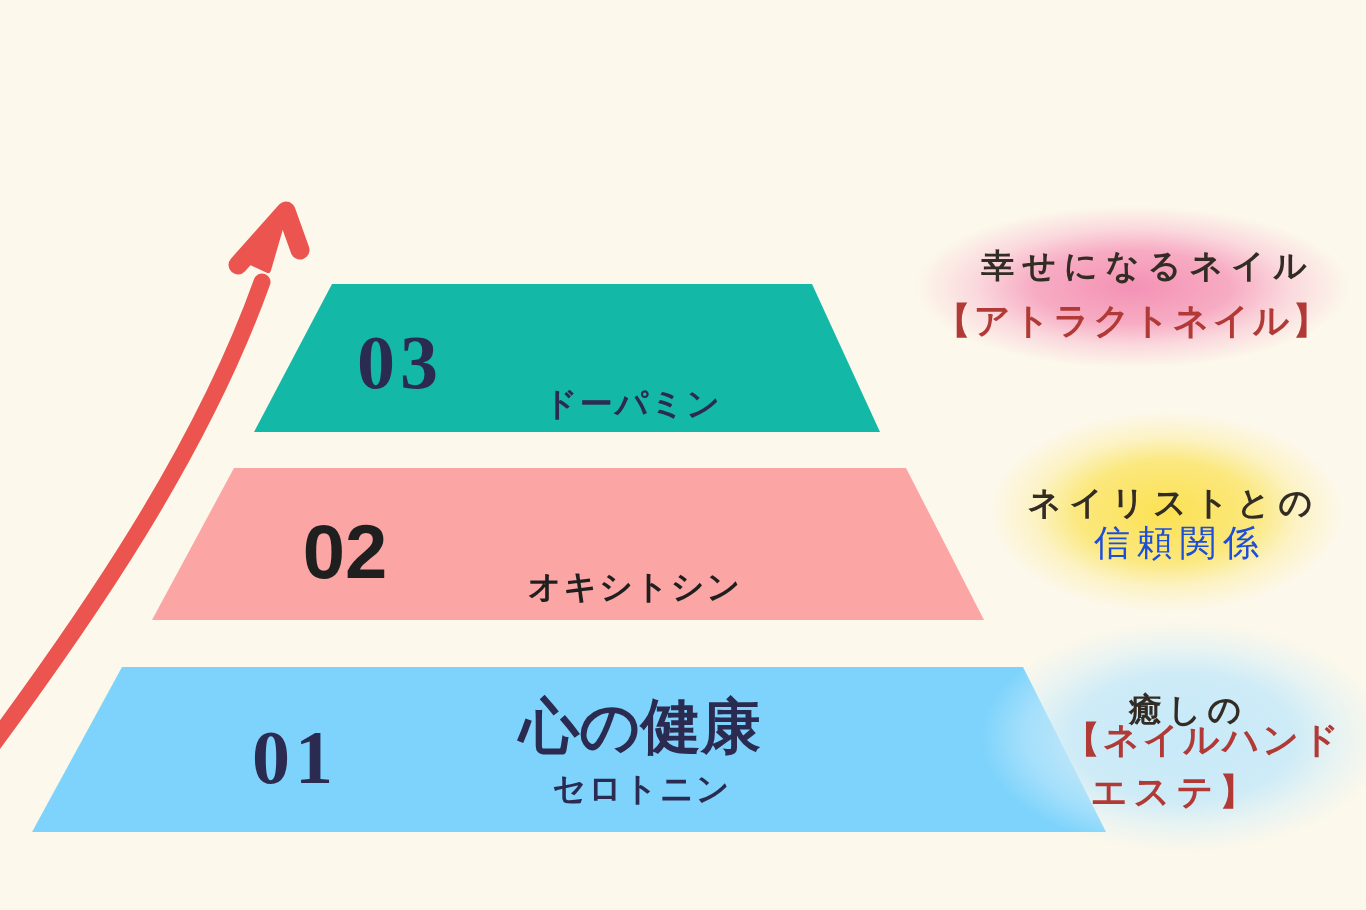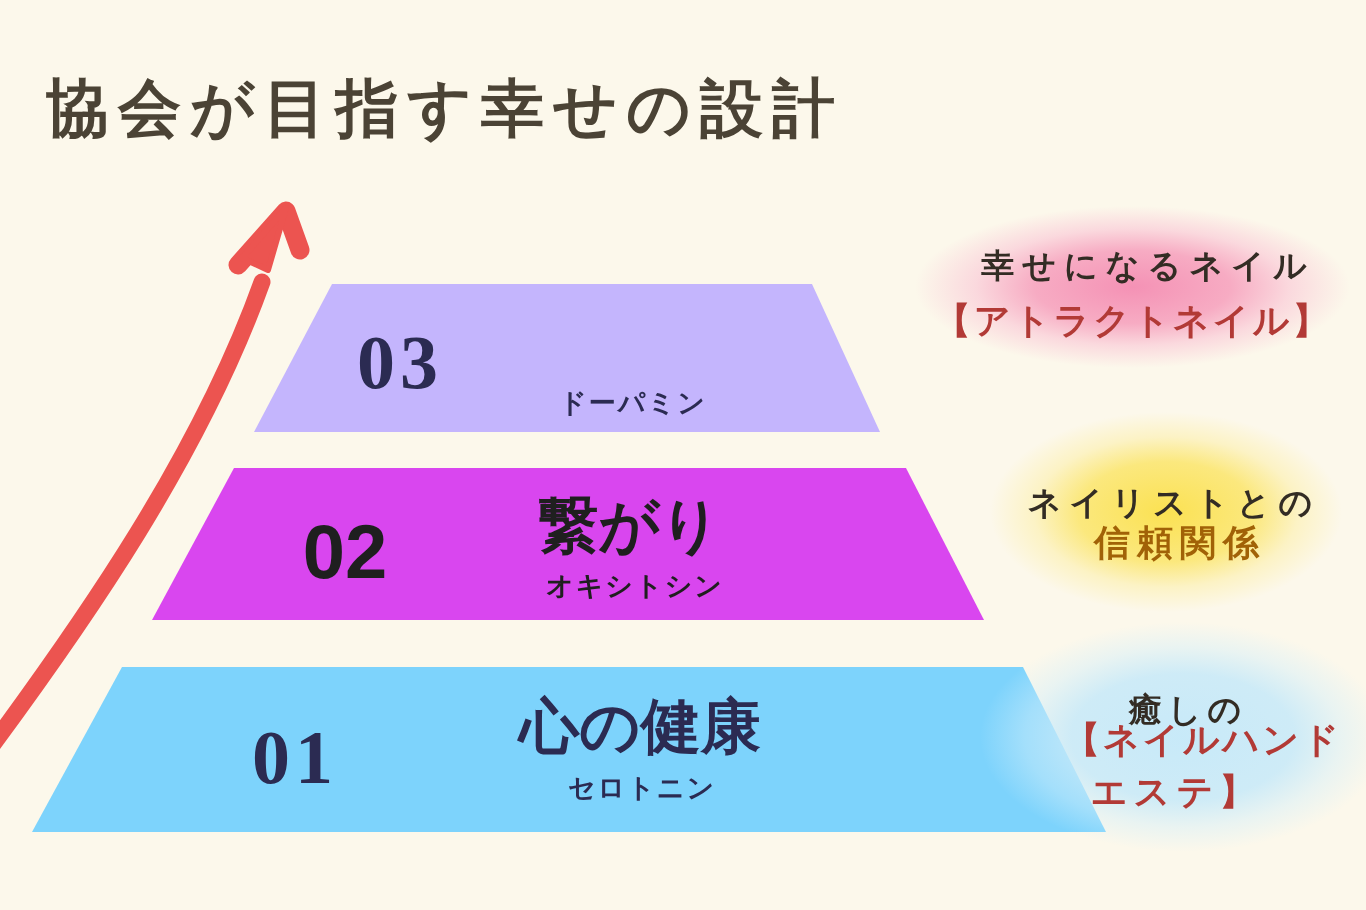--- a/index.html
+++ b/index.html
@@ -17,46 +17,46 @@
     color:#4B4335; white-space:nowrap;
   }
 
   
   .arrow-svg { position:absolute; left:0; top:0; width:1366px; height:910px; }
 
   
   .trapezoid { position:absolute; }
   .level3 {
     left:254px; top:284px; width:626px; height:148px;
-    background:#c4b5fd;
+    background:#14b8a6;
     clip-path:polygon(78px 0, 558px 0, 626px 148px, 0 148px);
   }
   .level2 {
     left:152px; top:468px; width:832px; height:152px;
-    background:#d946ef;
+    background:#fca5a5;
     clip-path:polygon(82px 0, 754px 0, 832px 152px, 0 152px);
   }
   .level1 {
     left:32px; top:667px; width:1074px; height:165px;
     background:#7dd3fc;
     clip-path:polygon(90px 0, 991px 0, 1074px 165px, 0 165px);
   }
 
   .ctext { position:absolute; transform:translate(-50%,-50%); white-space:nowrap; line-height:1; }
 
   .num-serif {
     font-family:"Liberation Serif","DejaVu Serif",serif;
     font-weight:700; font-size:76px; color:#2B2B52; letter-spacing:5px;
   }
   .num-sans {
     font-family:"Liberation Sans","DejaVu Sans",sans-serif;
     font-weight:700; font-size:76px; color:#1F1F1F;
   }
   .lvl-label   { font-weight:700; font-size:60px; }
-  .lvl-sub     { font-weight:700; font-size:27px; letter-spacing:2px; }
+  .lvl-sub     { font-weight:700; font-size:33px; letter-spacing:2px; }
   .navy  { color:#2B2B52; }
   .black { color:#1F1F1F; }
 
   
   .blob { position:absolute; pointer-events:none; }
   .blob-pink {
     left:915px; top:188px; width:435px; height:180px;
     background:radial-gradient(ellipse closest-side at 50% 55%,
       rgba(244,140,178,0.95) 0%, rgba(246,158,188,0.85) 45%,
       rgba(249,185,208,0.5) 72%, rgba(252,248,235,0) 100%);
@@ -78,44 +78,42 @@
   .anno-dark {
     font-family:"Liberation Serif","DejaVu Serif",serif;
     font-weight:600; font-size:33px; color:#332C24; letter-spacing:8px;
   }
   .anno-crimson {
     font-family:"Liberation Serif","DejaVu Serif",serif;
     font-weight:700; font-size:36px; color:#B23A36; letter-spacing:3px;text-align:center;
   }
   .anno-orange {
     font-family:"Liberation Serif","DejaVu Serif",serif;
-    font-weight:700; font-size:36px; color:#a16207; letter-spacing:7px;
+    font-weight:400; font-size:36px; color:#1d4ed8; letter-spacing:7px;
   }
 </style>
 </head>
 <body>
 
 <div class="stage">
 
   <svg class="arrow-svg" viewBox="0 0 1366 910" xmlns="http://www.w3.org/2000/svg">
     <path d="M -15 755 C 85 620, 200 455, 262 282" fill="none" stroke="#EC5450" stroke-width="17" stroke-linecap="round"></path>
     <path d="M 238 265 L 286 211 L 300 250" fill="none" stroke="#EC5450" stroke-width="19" stroke-linecap="round" stroke-linejoin="round"></path>
     <path d="M 286 208 L 242 258 L 268 270 Z" fill="#EC5450" stroke="#EC5450" stroke-width="6" stroke-linejoin="round"></path>
   </svg>
 
-  <div class="page-title">協会が目指す幸せの設計</div>
 
   <div class="trapezoid level3">
     <div class="ctext num-serif" style="left:146px; top:78px;">03</div>
     <div class="ctext lvl-sub navy" style="left:379px; top:119px;">ドーパミン</div>
   </div>
 
   <div class="trapezoid level2">
     <div class="ctext num-sans" style="left:193px; top:84px;">02</div>
-    <div class="ctext lvl-label black" style="left:478px; top:58px;">繋がり</div>
     <div class="ctext lvl-sub black" style="left:483px; top:118px;">オキシトシン</div>
   </div>
 
   <div class="trapezoid level1">
     <div class="ctext num-serif" style="left:263px; top:90px;">01</div>
     <div class="ctext lvl-label navy" style="left:608px; top:60px;">心の健康</div>
     <div class="ctext lvl-sub navy" style="left:598px; top:121px;margin-left:12px;">セロトニン</div>
   </div>
 
   <div class="blob blob-pink"></div>

